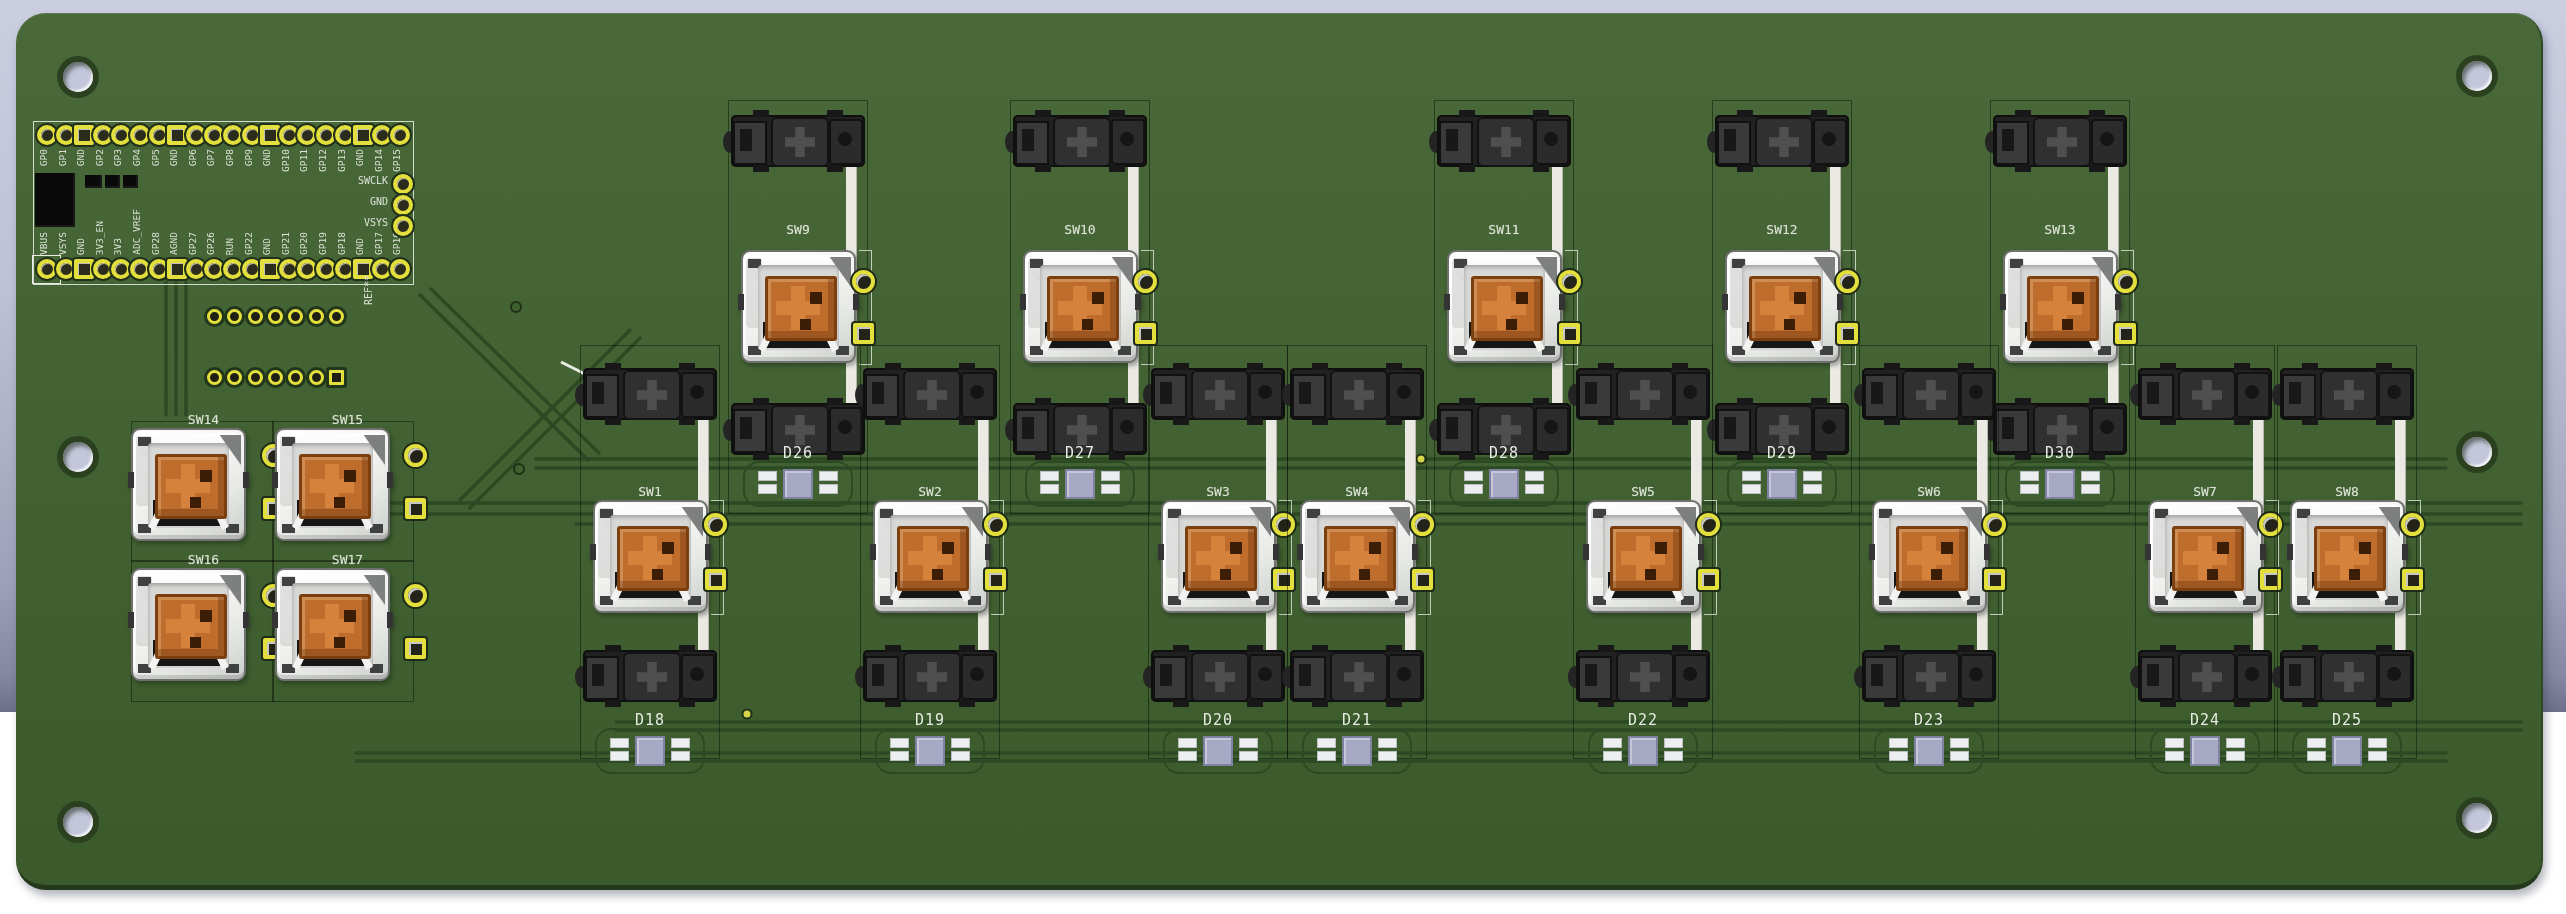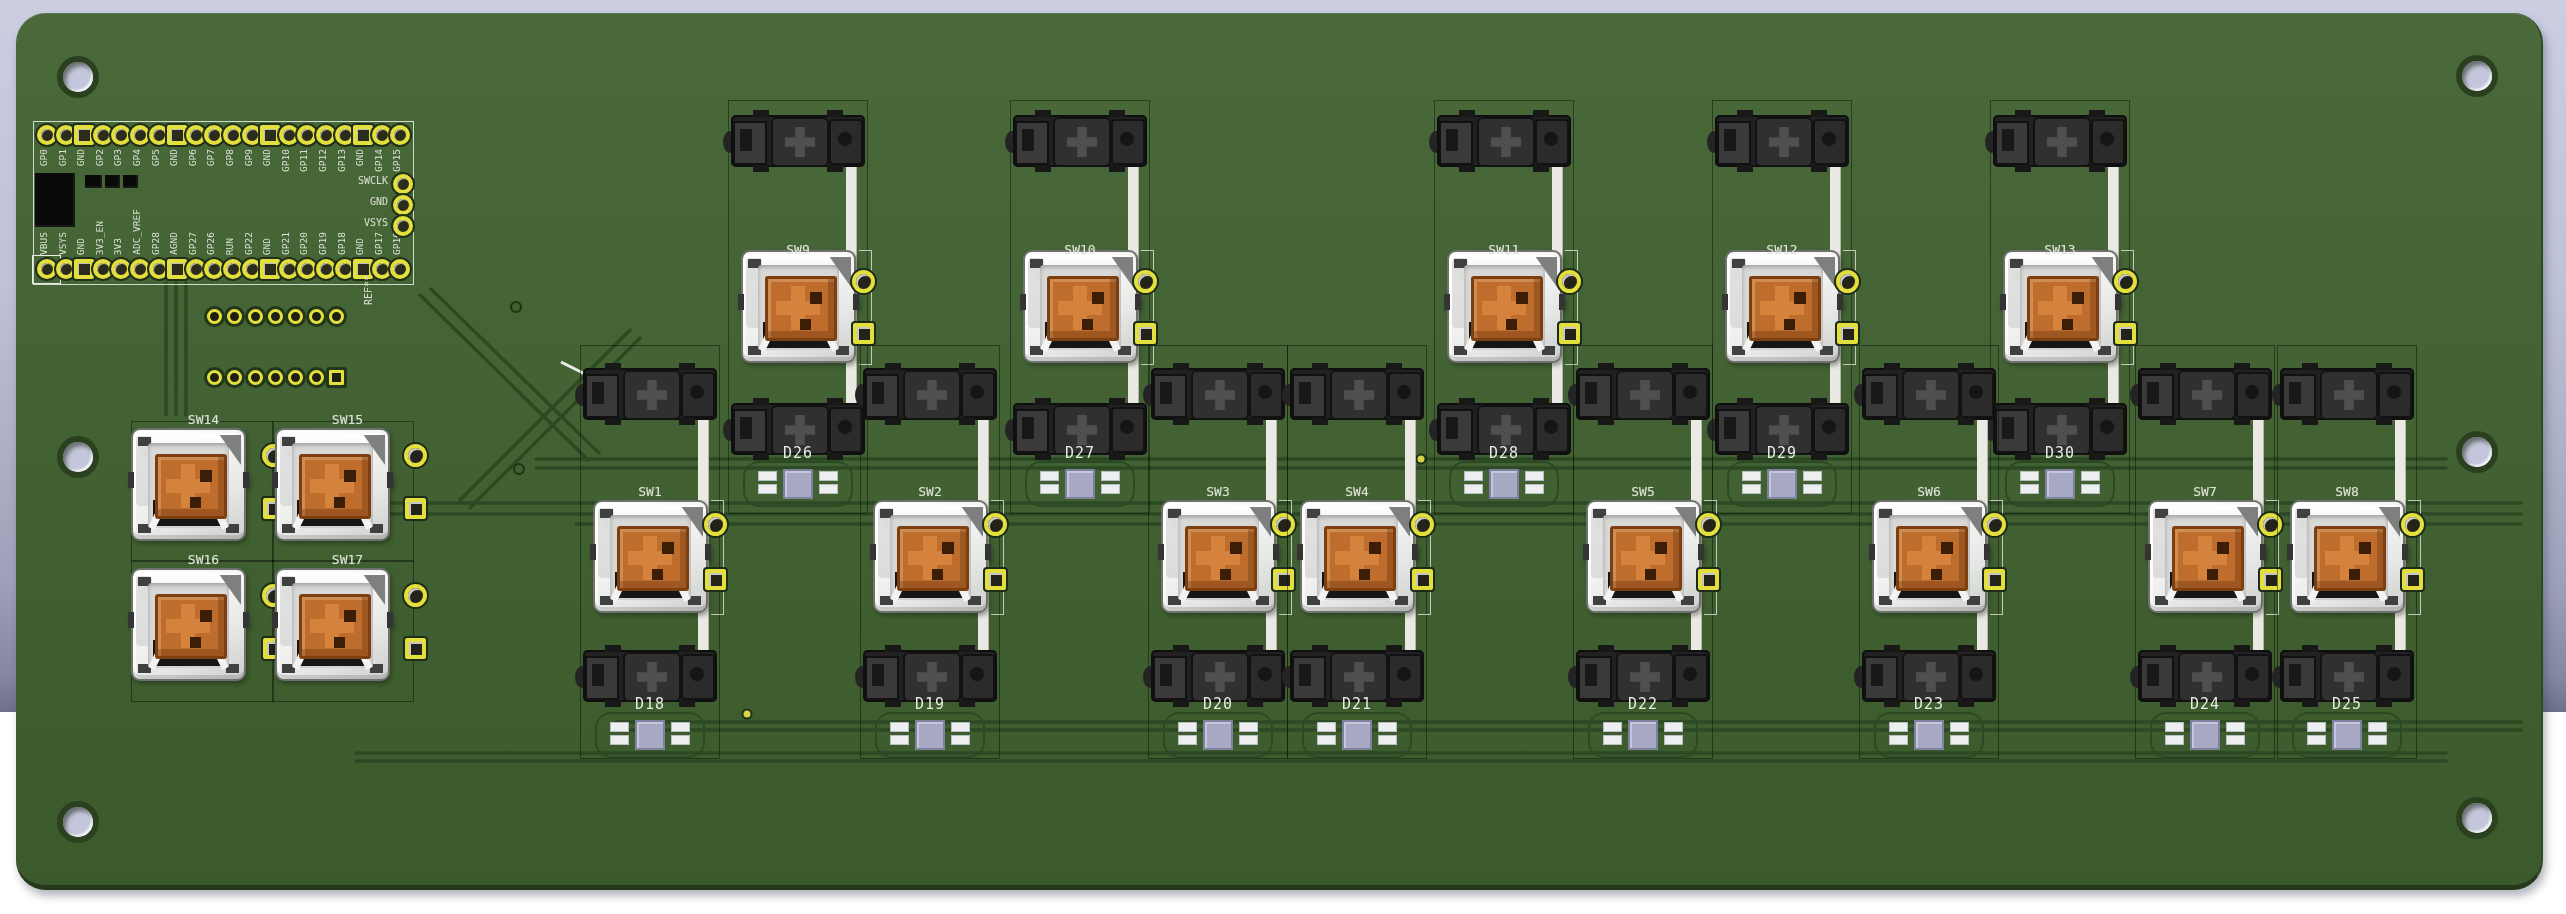--- a/index.html
+++ b/index.html
@@ -115,25 +115,25 @@
   
   .unit{width:140px;height:414px;left:calc(var(--cx)*1px - 70px);}
   .ubox{inset:0;border:1px solid rgba(10,18,8,.5);}
   .unit .fab{width:12px;border:1.5px solid rgba(245,248,242,.7);border-left:none;height:113px;left:131px;}
   .unit.row-top{top:87px;}  .unit.row-mid{top:332px;}
   .row-top .sk.top{left:3px;top:12px;}   .row-mid .sk.top{left:3px;top:20px;}
   .row-top .tube{left:62px;top:35px;width:56px;height:282px;}
   .row-mid .tube{left:62px;top:48px;width:56px;height:269px;}
   .row-top .sw{left:13px;top:150px;}     .row-mid .sw{left:13px;top:155px;}
   .row-top .fab{top:150px;}              .row-mid .fab{top:155px;}
-  .row-top .klabel{top:142px;}           .row-mid .klabel{top:139px;}
+  .row-top .klabel{top:122px;}           .row-mid .klabel{top:139px;}
   .row-top .pad.rnd{left:124px;top:170px;}  .row-mid .pad.rnd{left:124px;top:168px;}
   .row-top .pad.sq{left:125px;top:223px;}   .row-mid .pad.sq{left:125px;top:224px;}
   .row-top .sk.bottom{left:3px;top:300px;}  .row-mid .sk.bottom{left:3px;top:302px;}
-  .row-top .di{top:354px;} .row-mid .di{top:360px;}
+  .row-top .di{top:354px;} .row-mid .di{top:376px;}
 
   
   .cbox{border:1px solid rgba(10,18,8,.5);}
   .cell{width:145px;height:130px;left:calc(var(--x)*1px);top:calc(var(--y)*1px);}
   .cell .clabel{top:-16px;}
   .cell .sw{left:0;top:0;}
   .cell .pad.rnd{left:calc((var(--padx) - var(--x))*1px - 8px);top:16px;}
   .cell .pad.sq{left:calc((var(--padx) - var(--x))*1px - 7px);top:70px;}
 </style>
 </head>

